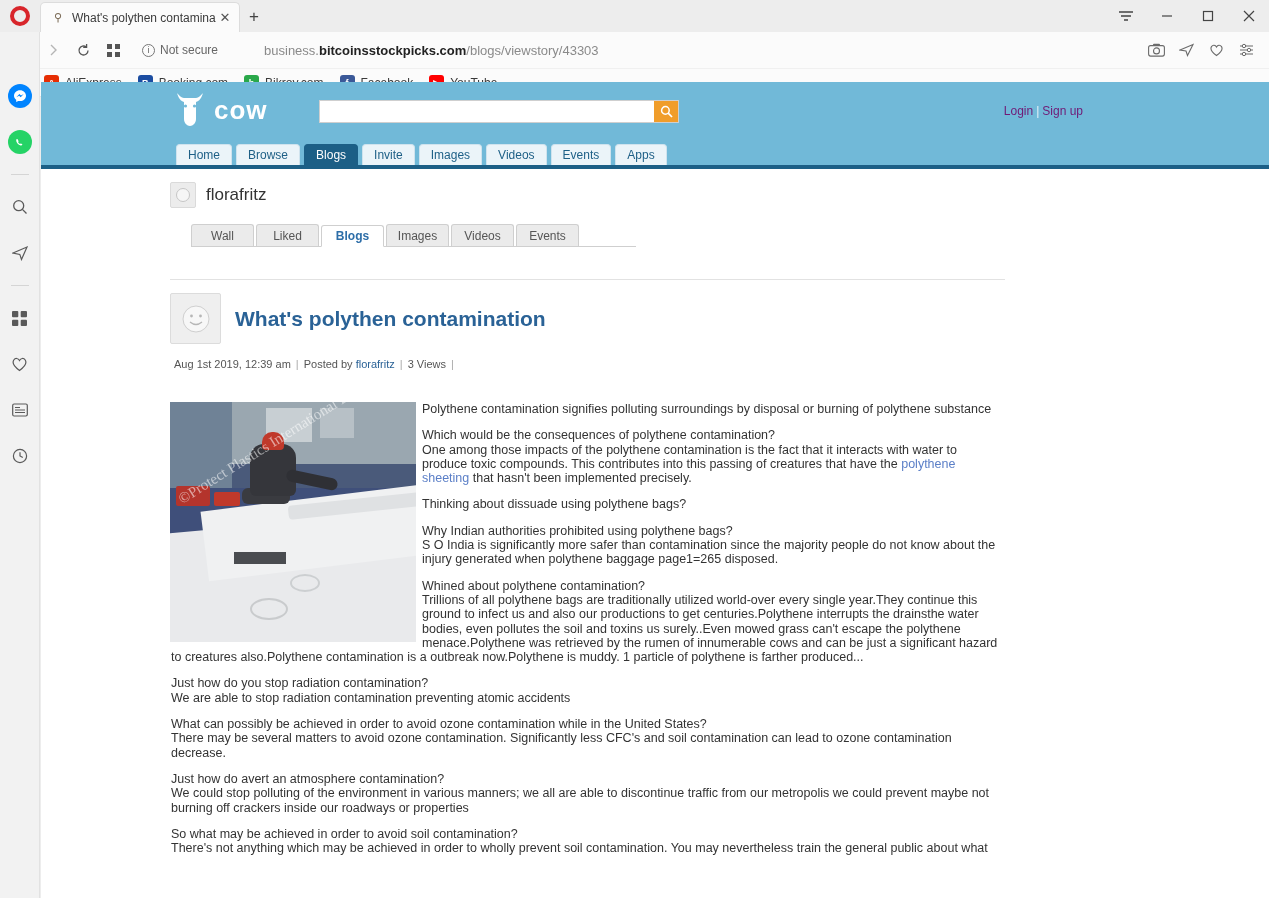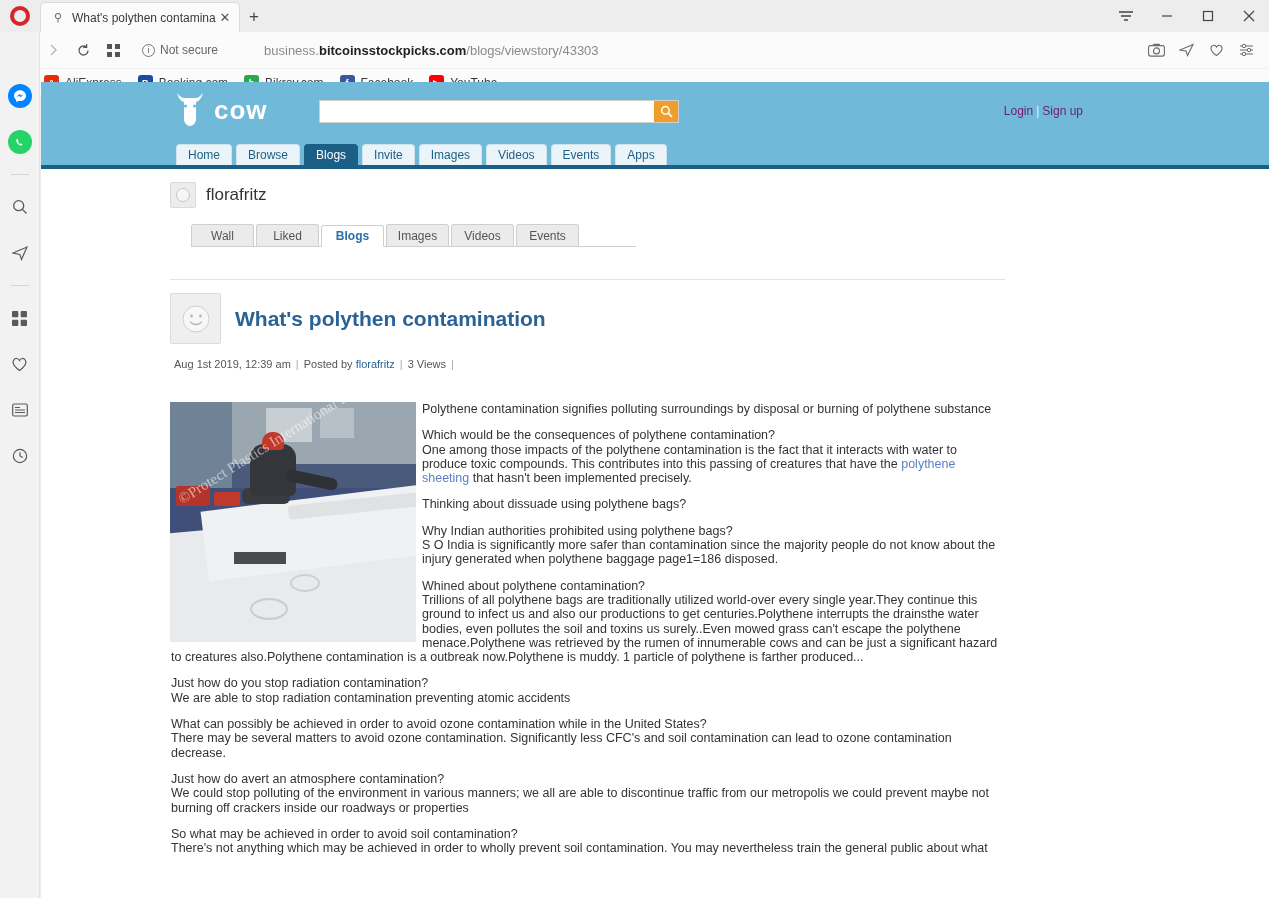--- a/index.html
+++ b/index.html
@@ -719,21 +719,21 @@
             <p>Polythene contamination signifies polluting surroundings by disposal or burning of polythene substance</p>
             <p>
               <span>Which would be the consequences of polythene contamination?</span><br>
               <span>One among those impacts of the polythene contamination is the fact that it interacts with water to produce toxic compounds. This contributes into this passing of creatures that have the </span><a>polythene sheeting</a><span> that hasn't been implemented precisely.</span>
             </p>
             <p>
               <span>Thinking about dissuade using polythene bags?</span><br>
             </p>
             <p>
               <span>Why Indian authorities prohibited using polythene bags?</span><br>
-              <span>S O India is significantly more safer than contamination since the majority people do not know about the injury generated when polythene baggage page1=186 disposed.</span>
+              <span>S O India is significantly more safer than contamination since the majority people do not know about the injury generated when polythene baggage page1=265 disposed.</span>
             </p>
             <p>
               <span>Whined about polythene contamination?</span><br>
               <span>Trillions of all polythene bags are traditionally utilized world-over every single year.They continue this ground to infect us and also our productions to get centuries.Polythene interrupts the drainsthe water bodies, even pollutes the soil and toxins us surely..Even mowed grass can't escape the polythene menace.Polythene was retrieved by the rumen of innumerable cows and can be just a significant hazard to creatures also.Polythene contamination is a outbreak now.Polythene is muddy. 1 particle of polythene is farther produced...</span>
             </p>
             <p>
               <span>Just how do you stop radiation contamination?</span><br>
               <span>We are able to stop radiation contamination preventing atomic accidents</span>
             </p>
             <p>

